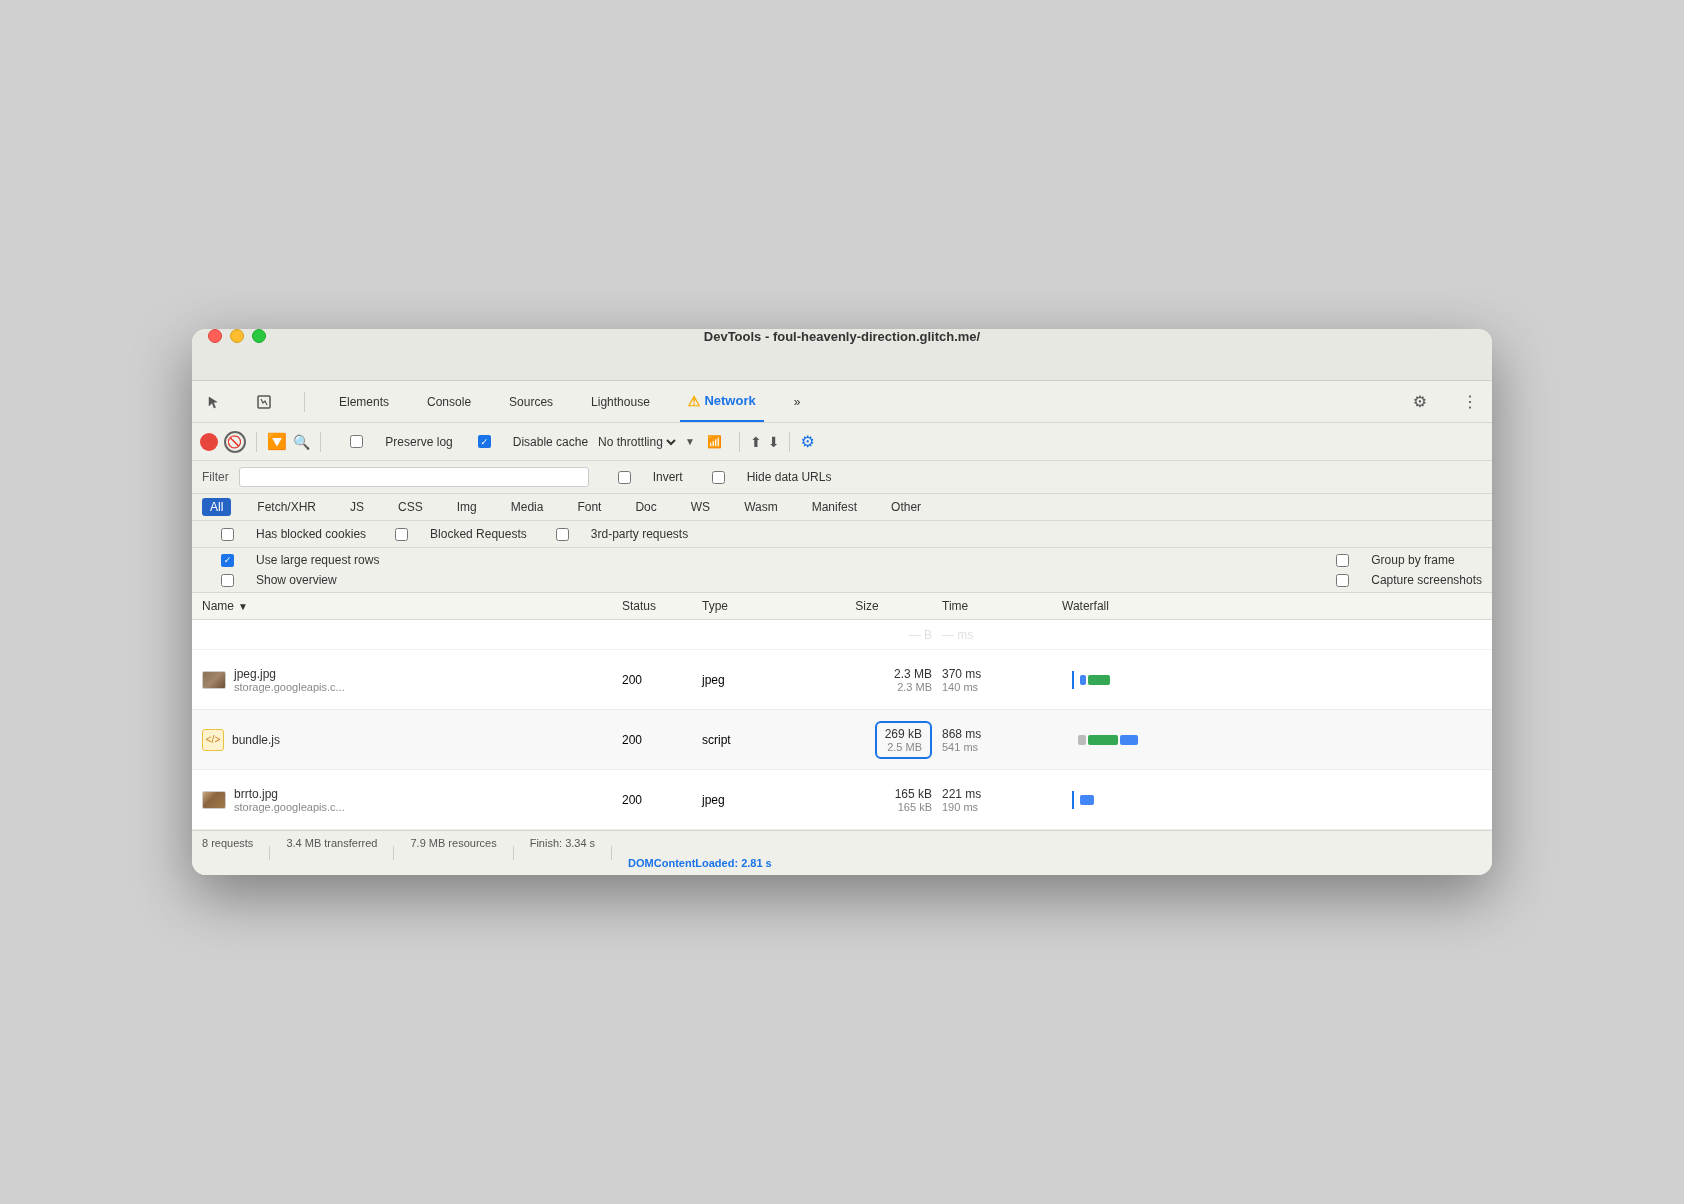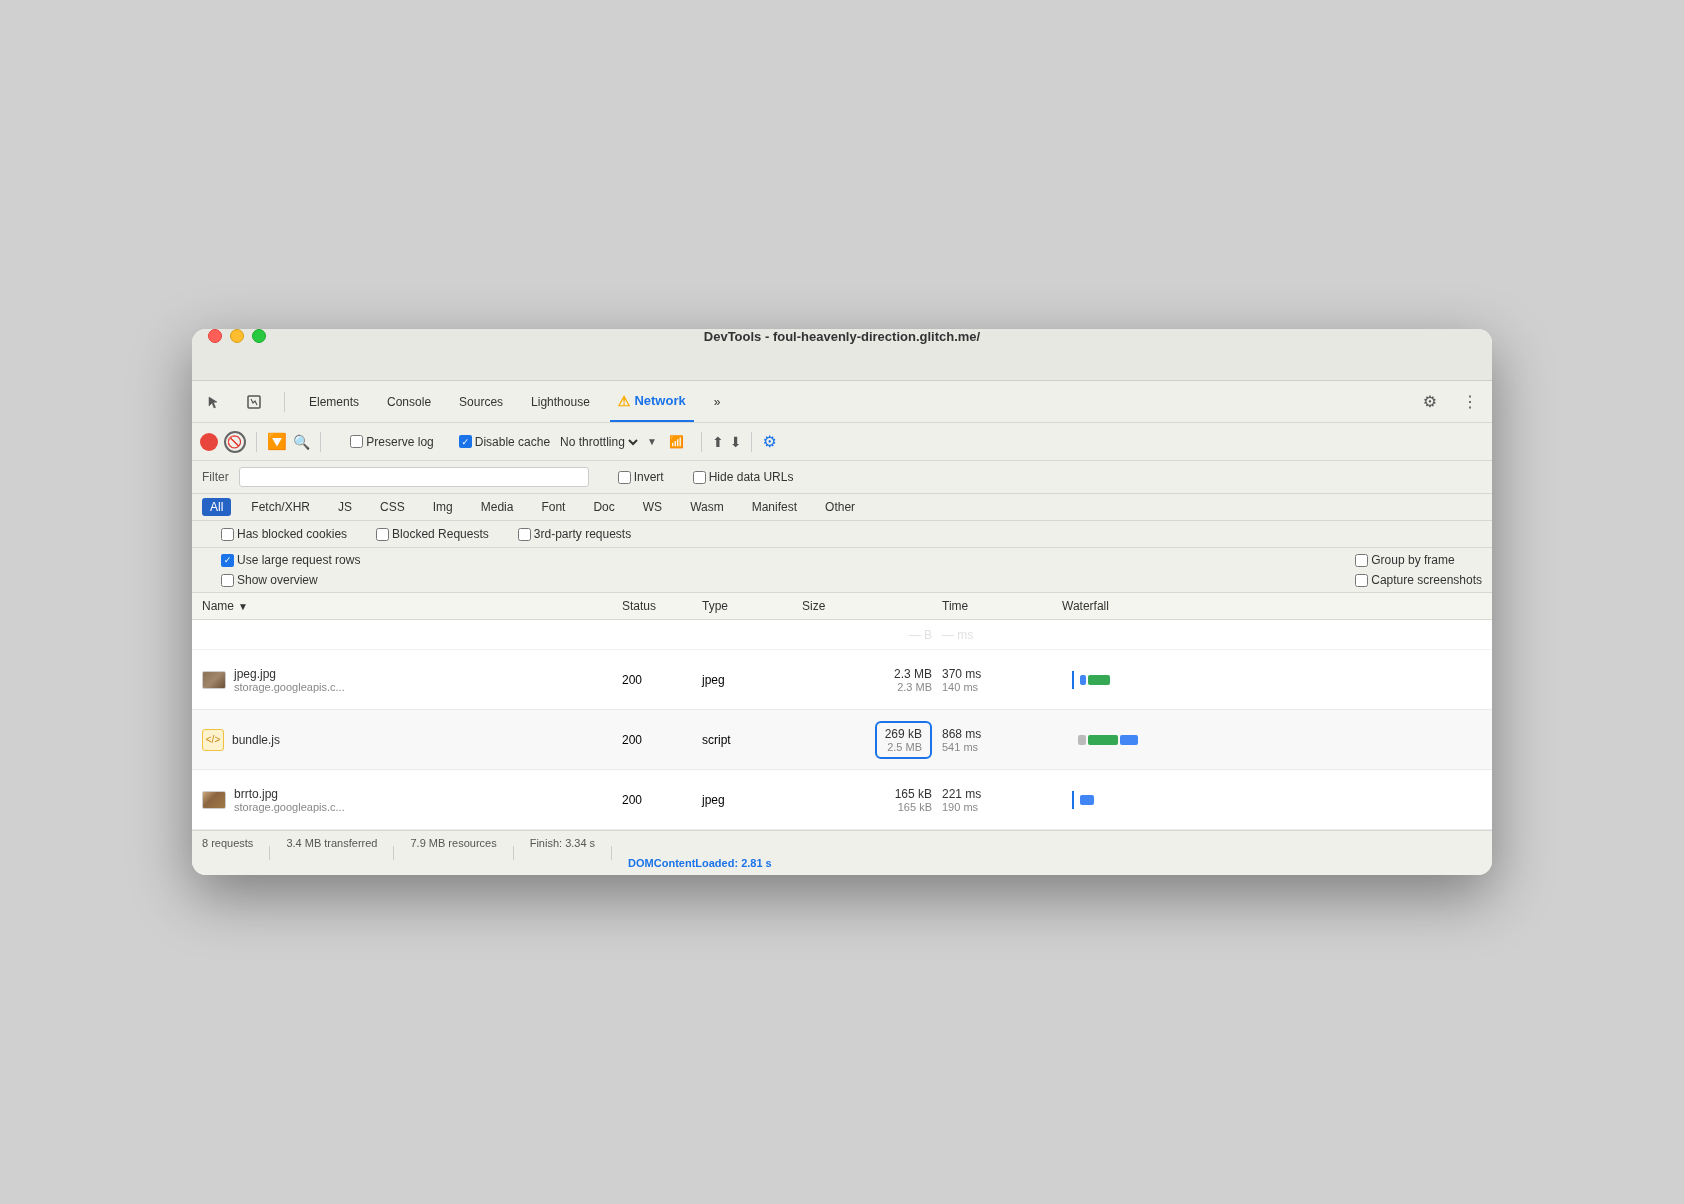--- a/index.html
+++ b/index.html
@@ -46,21 +46,21 @@
       font-weight: 600;
       color: #333;
     }
     .toolbar {
       background: #f0f0eb;
       border-bottom: 1px solid #d8d8d3;
       padding: 0 8px;
       display: flex;
       align-items: center;
       height: 42px;
-      gap: 12px;
+      gap: 22px;
     }
     .toolbar-btn {
       padding: 4px 8px;
       font-size: 12px;
       color: #333;
       cursor: pointer;
       border-radius: 4px;
       border: none;
       background: transparent;
       white-space: nowrap;
@@ -121,21 +121,21 @@
     }
     .circle-btn {
       width: 22px; height: 22px; border-radius: 50%;
       border: 2px solid #666;
       display: flex; align-items: center; justify-content: center;
       font-size: 12px; color: #666; cursor: pointer;
     }
     .filter-icon { font-size: 16px; color: #1a73e8; cursor: pointer; }
     .search-icon { font-size: 14px; color: #555; cursor: pointer; }
     .checkbox-label {
-      display: flex; align-items: center; gap: 3px;
+      display: flex; align-items: center; gap: 22px;
       font-size: 12px; color: #333; cursor: pointer; padding-left: 19px;
     }
     .checkbox-label input { width: 13px; height: 13px; }
     .checked-blue {
       width: 13px; height: 13px;
       background: #1a73e8; border-radius: 2px;
       display: flex; align-items: center; justify-content: center;
       color: white; font-size: 9px;
     }
     .throttle-select {
@@ -169,21 +169,21 @@
       padding: 2px 6px;
       font-size: 12px;
     }
     
     .type-filter-row {
       background: #f0f0eb;
       border-bottom: 1px solid #d8d8d3;
       padding: 4px 10px;
       display: flex;
       align-items: center;
-      gap: 12px;
+      gap: 18px;
     }
     .type-btn {
       padding: 2px 8px;
       font-size: 12px;
       border: none;
       background: transparent;
       cursor: pointer;
       border-radius: 3px;
       color: #333;
     }
@@ -432,21 +432,21 @@
       <div class="th">
         <span>Name</span>
         <span style="font-size:10px;">▼</span>
       </div>
       <div class="th">
         <span>Status</span>
       </div>
       <div class="th">
         <span>Type</span>
       </div>
-      <div class="th" style="justify-content:flex-start;padding-right:10px;">
+      <div class="th" style="justify-content:center;padding-right:10px;">
         <span>Size</span>
       </div>
       <div class="th">
         <span>Time</span>
       </div>
       <div class="th">
         <span>Waterfall</span>
       </div>
     </div>
 

